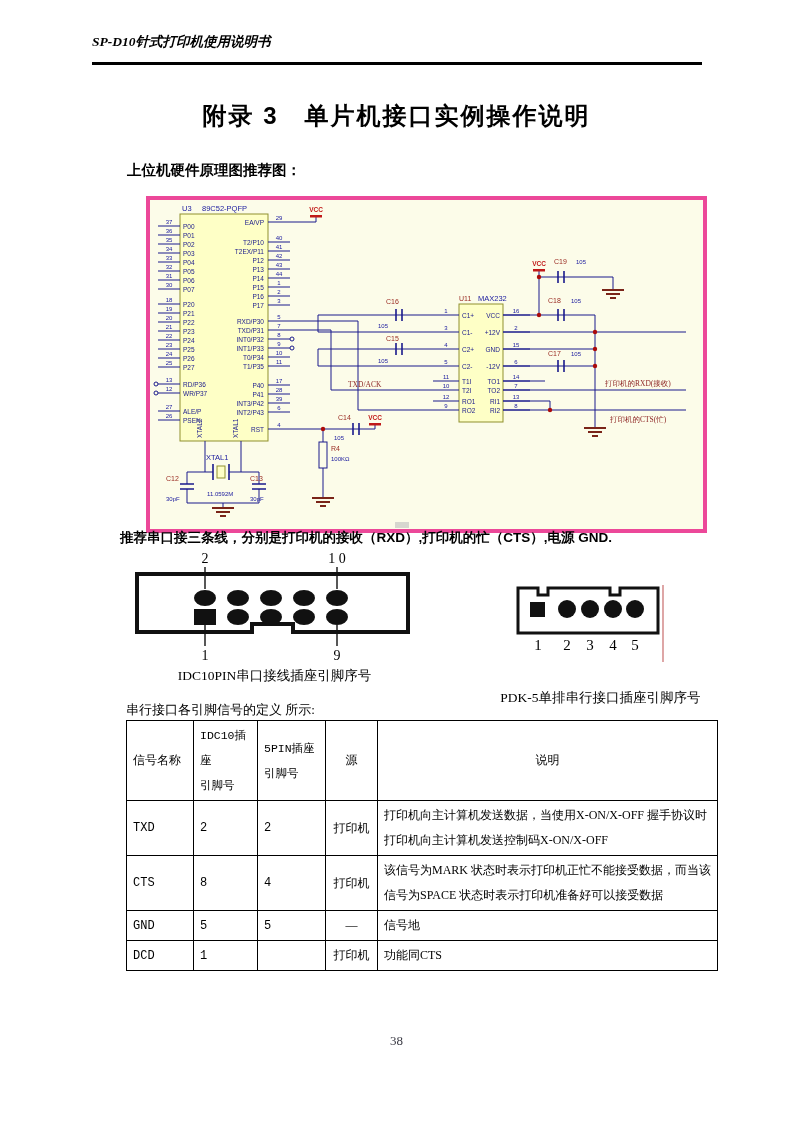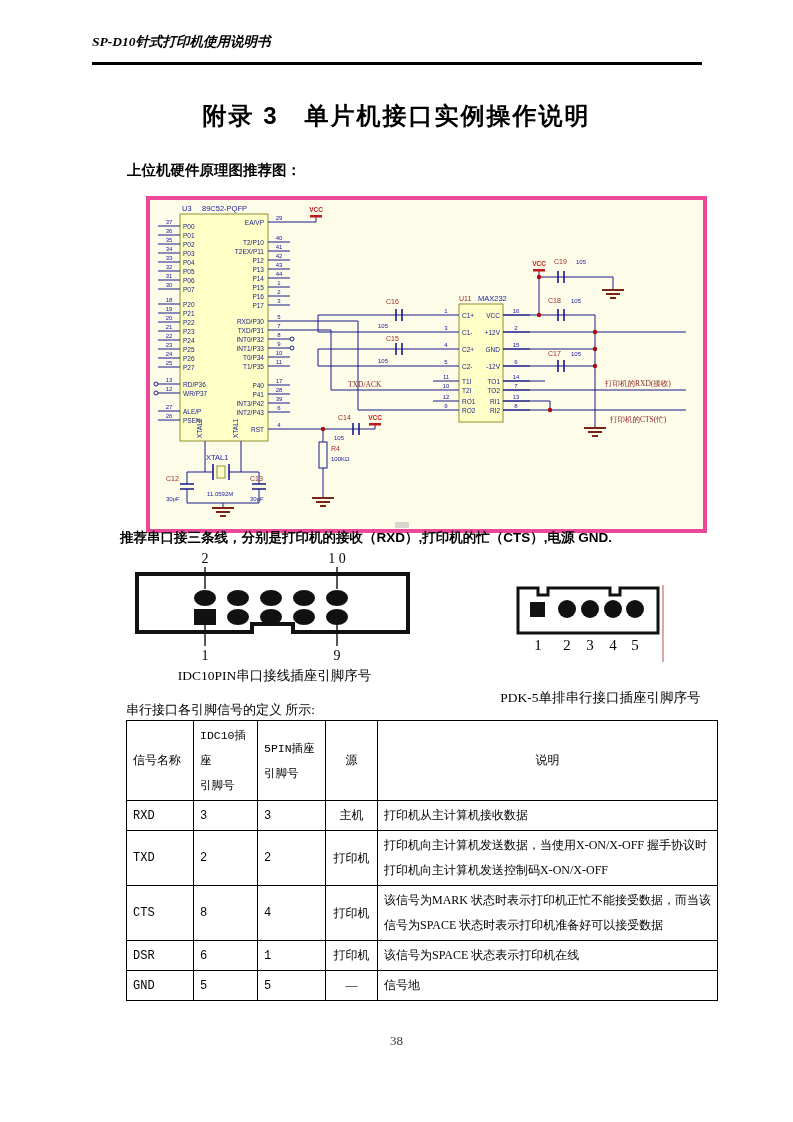--- a/index.html
+++ b/index.html
@@ -427,51 +427,44 @@
   <tbody>
       <tr class="head">
     <th class="hdr">信号名称</th>
     <th class="hdr mono" style="font-size:11.5px">IDC10插座
 引脚号</th>
     <th class="hdr mono" style="font-size:11.5px">5PIN插座
 引脚号</th>
     <th class="hdr center" style="text-align:center">源</th>
     <th class="hdr center" style="text-align:center">说明</th>
   </tr>
-  <tr class="short">
-    <td class="mono">RXD</td>
-    <td class="mono">3</td>
-    <td class="mono">3</td>
-    <td class="center">主机</td>
-    <td class="desc">打印机从主计算机接收数据</td>
-  </tr>
   <tr class="tall">
     <td class="mono">TXD</td>
     <td class="mono">2</td>
     <td class="mono">2</td>
     <td class="center">打印机</td>
     <td class="desc">打印机向主计算机发送数据，当使用X-ON/X-OFF 握手协议时打印机向主计算机发送控制码X-ON/X-OFF</td>
   </tr>
   <tr class="tall">
     <td class="mono">CTS</td>
     <td class="mono">8</td>
     <td class="mono">4</td>
     <td class="center">打印机</td>
     <td class="desc">该信号为MARK 状态时表示打印机正忙不能接受数据，而当该信号为SPACE 状态时表示打印机准备好可以接受数据</td>
   </tr>
   <tr class="short">
-    <td class="mono">DSR</td>
-    <td class="mono">6</td>
-    <td class="mono">1</td>
-    <td class="center">打印机</td>
-    <td class="desc">该信号为SPACE 状态表示打印机在线</td>
-  </tr>
-  <tr class="short">
     <td class="mono">GND</td>
     <td class="mono">5</td>
     <td class="mono">5</td>
     <td class="center">—</td>
     <td class="desc">信号地</td>
   </tr>
+  <tr class="short">
+    <td class="mono">DCD</td>
+    <td class="mono">1</td>
+    <td class="mono"></td>
+    <td class="center">打印机</td>
+    <td class="desc">功能同CTS</td>
+  </tr>
 </tbody>
   </table>
 
 <div class="abs pageno">38</div>
 
 </body></html>

